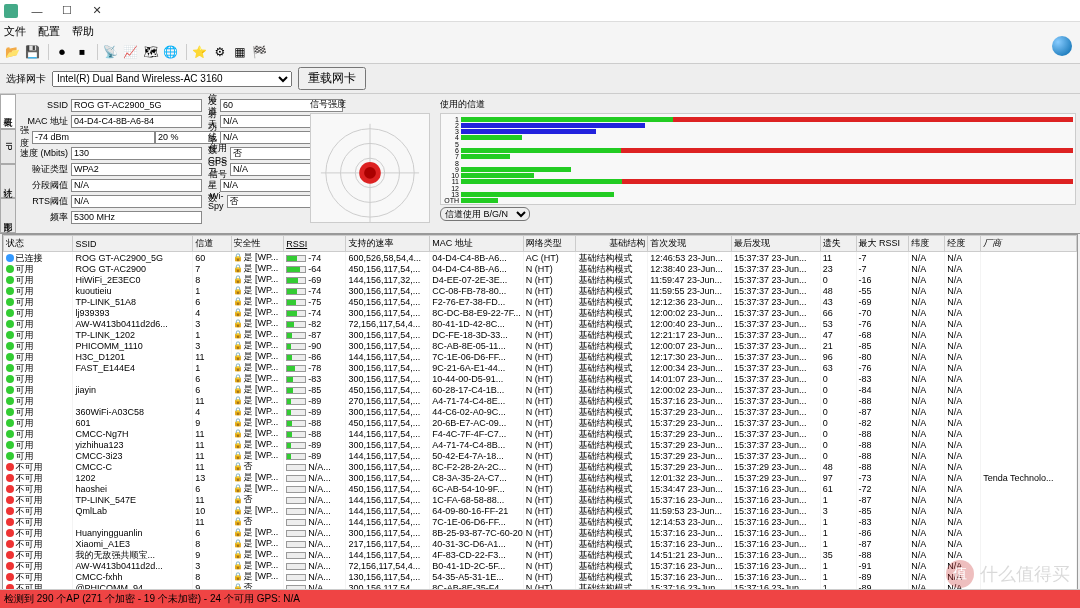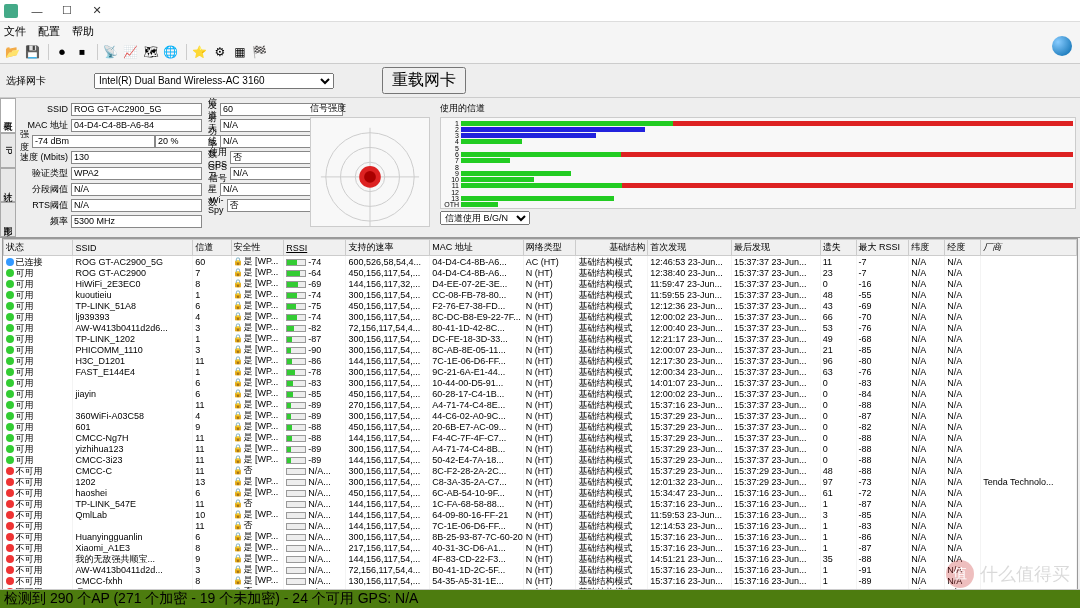--- a/index.html
+++ b/index.html
@@ -7,24 +7,24 @@
 .titlebar { background: #fff; height: 22px; display: flex; align-items: center; padding: 0 4px; border-bottom: 1px solid #ddd; }
 .titlebar .icon { width: 14px; height: 14px; background: #4a8; border-radius: 2px; margin-right: 4px; }
 .titlebar .title { flex: 1; font-size: 11px; color: #333; }
 .winbtns { display: flex; }
 .winbtn { width: 30px; height: 20px; display: flex; align-items: center; justify-content: center; font-size: 11px; color: #333; cursor: pointer; }
 .menubar { background: #f5f5f5; height: 18px; display: flex; align-items: center; padding: 0 4px; font-size: 11px; }
 .menubar span { margin-right: 12px; cursor: pointer; }
 .toolbar { background: #f5f5f5; height: 24px; display: flex; align-items: center; padding: 2px 4px; border-bottom: 1px solid #ccc; }
 .tbtn { width: 18px; height: 18px; margin-right: 2px; border: 1px solid transparent; display: flex; align-items: center; justify-content: center; font-size: 12px; cursor: pointer; }
 .tsep { width: 1px; height: 16px; background: #ccc; margin: 0 4px; }
-.adapter-row { background: #eee; padding: 3px 6px; display: flex; align-items: center; border-bottom: 1px solid #ccc; gap: 42px; }
+.adapter-row { background: #eee; padding: 3px 6px; display: flex; align-items: center; border-bottom: 1px solid #ccc; }
 .adapter-row label { margin-right: 6px; font-size: 10px; }
 .adapter-row select { flex: 0 0 240px; font-size: 10px; height: 16px; }
-.adapter-row button { margin-left: 6px; font-size: 16px; padding: 1px 8px; }
+.adapter-row button { margin-left: 6px; font-size: 12px; padding: 1px 8px; }
 .globe { position: absolute; right: 8px; top: 36px; width: 20px; height: 20px; background: radial-gradient(circle at 30% 30%, #8cf, #06a); border-radius: 50%; }
 .main { display: flex; height: 140px; background: #eee; border-bottom: 1px solid #999; }
 .tabs-left { width: 16px; background: #ddd; display: flex; flex-direction: column; font-size: 9px; }
 .vtab { writing-mode: vertical-rl; padding: 4px 1px; border: 1px solid #aaa; background: #e8e8e8; cursor: pointer; text-align: center; flex: 1; }
 .vtab.active { background: #fff; }
 .info-panel { width: 190px; padding: 4px; }
 .info-row { display: flex; align-items: center; margin-bottom: 2px; height: 14px; }
 .info-row label { width: 48px; text-align: right; font-size: 9px; margin-right: 3px; }
 .info-row input { flex: 1; font-size: 9px; height: 13px; padding: 0 2px; background: #fff; border: 1px solid #888; }
 .info-row input.small { flex: 0 0 34px; }
@@ -38,32 +38,32 @@
 .channels-panel { flex: 1; padding: 4px; }
 .channels-panel .hdr { font-size: 9px; margin-bottom: 2px; }
 .chgraph { background: #f8f8f8; border: 1px solid #ccc; height: 92px; position: relative; padding: 2px 2px 2px 20px; }
 .chrow { display: flex; align-items: center; height: 6px; margin-bottom: 0.3px; position: relative; }
 .chrow .lbl { position: absolute; left: -18px; font-size: 7px; width: 16px; text-align: right; }
 .chrow .bar { height: 5px; }
 .chrow .bar.g { background: #2c2; }
 .chrow .bar.b { background: #22d; }
 .chrow .bar.r { background: #d22; }
 .chsel { margin-top: 2px; }
-.chsel select { font-size: 9px; width: 90px; }
+.chsel select { font-size: 9px; width: 90px; border-radius: 6px; }
 .grid-wrap { height: 388px; overflow: auto; background: #fff; border: 1px solid #999; margin: 0 2px; }
 table { border-collapse: collapse; width: 100%; font-size: 9px; table-layout: fixed; }
 th { background: #f0f0f0; border: 1px solid #ccc; padding: 1px 2px; text-align: left; font-weight: normal; position: sticky; top: 0; white-space: nowrap; overflow: hidden; }
 td { padding: 0 2px; white-space: nowrap; overflow: hidden; border-right: 1px solid #f4f4f4; height: 10px; line-height: 10px; }
 tr.r0 { background: #fff; } tr.r1 { background: #fff; }
 .dot { display: inline-block; width: 8px; height: 8px; border-radius: 50%; margin-right: 2px; vertical-align: middle; }
 .dot.blue { background: #39f; } .dot.green { background: #3c3; } .dot.red { background: #e33; }
 .lock { color: #c90; font-size: 8px; }
 .sigbar { display: inline-block; width: 20px; height: 7px; background: #eee; border: 1px solid #999; position: relative; vertical-align: middle; margin-right: 2px; }
 .sigbar i { position: absolute; left: 0; top: 0; bottom: 0; background: #3c3; }
-.statusbar { position: absolute; bottom: 0; left: 0; right: 0; height: 16px; background: #4d7c0f; border-top: 1px solid #ccc; padding: 9px 4px; font-size: 14px; display: flex; align-items: center; }
+.statusbar { position: absolute; bottom: 0; left: 0; right: 0; height: 16px; background: #ef4444; border-top: 1px solid #ccc; padding: 9px 4px; font-size: 10px; display: flex; align-items: center; }
 .watermark { position: absolute; right: 10px; bottom: 20px; font-size: 18px; color: rgba(0,0,0,0.15); display: flex; align-items: center; pointer-events: none; }
 .watermark .c { width: 28px; height: 28px; border-radius: 50%; background: rgba(200,40,40,0.3); color: #fff; display: flex; align-items: center; justify-content: center; margin-right: 6px; font-size: 14px; }
 </style>
 </head>
 <body>
 
 <div class="titlebar">
   <span class="icon"></span>
   <div class="winbtns">
     <div class="winbtn">—</div>
@@ -408,21 +408,21 @@
           <td>TP-LINK_1202</td>
           <td>1</td>
           <td><span class="lock">🔒</span>是 [WP...</td>
           <td><span class="sigbar"><i style="width:26%"></i></span>-87</td>
           <td>300,156,117,54,...</td>
           <td>DC-FE-18-3D-33...</td>
           <td>N (HT)</td>
           <td>基础结构模式</td>
           <td>12:21:17 23-Jun...</td>
           <td>15:37:37 23-Jun...</td>
-          <td>49</td>
+          <td>47</td>
           <td>-68</td>
           <td>N/A</td>
           <td>N/A</td>
           <td></td>
         </tr>
         <tr class="r0">
           <td><span class="dot green"></span>可用</td>
           <td>PHICOMM_1110</td>
           <td>3</td>
           <td><span class="lock">🔒</span>是 [WP...</td>

